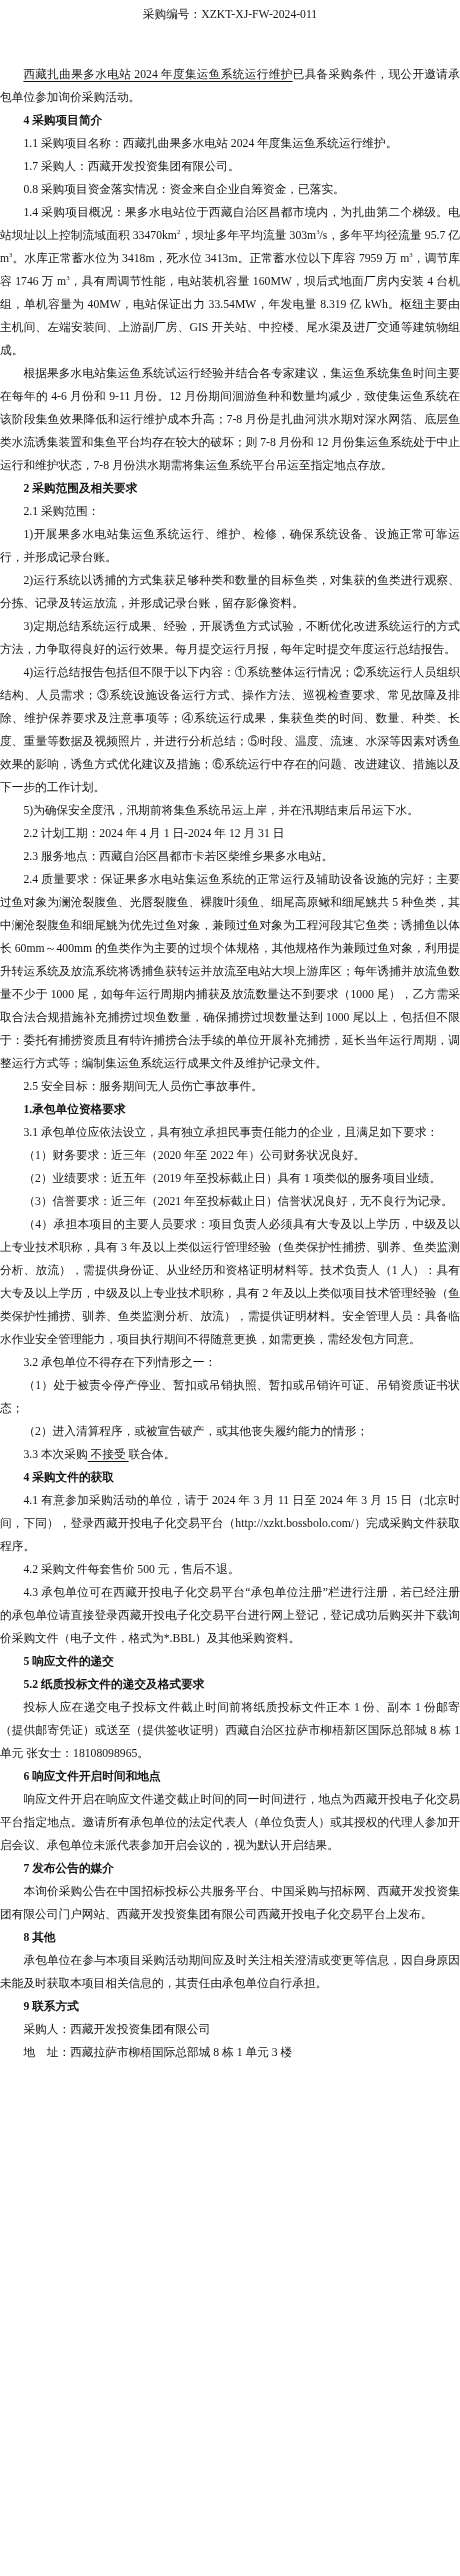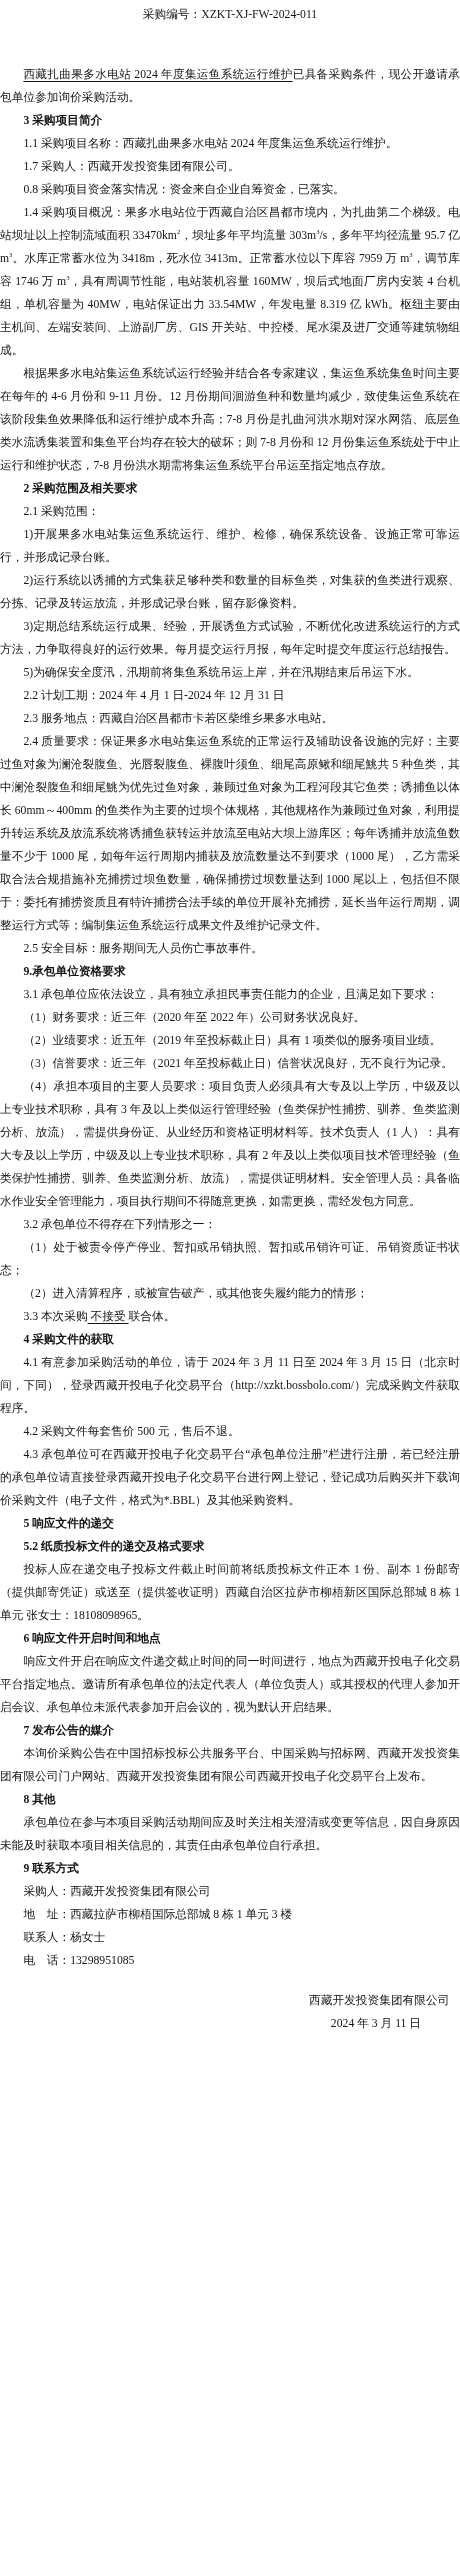--- a/index.html
+++ b/index.html
@@ -45,37 +45,38 @@
 </style>
 </head>
 <body>
 
 <div class="page">
 
   <div class="doc-number">采购编号：XZKT-XJ-FW-2024-011</div>
 
   <div id="doc-body">
       <p class="blk para"><span class="u">西藏扎曲果多水电站 2024 年度集运鱼系统运行维护</span><span>已具备采购条件，现公开邀请承包单位参加询价采购活动。</span></p>
-      <p class="blk heading"><span>3 采购项目简介</span></p>
+      <p class="blk heading"><span>4 采购项目简介</span></p>
       <p class="blk para"><span>1.1 采购项目名称：西藏扎曲果多水电站 2024 年度集运鱼系统运行维护。</span></p>
       <p class="blk para"><span>1.7 采购人：西藏开发投资集团有限公司。</span></p>
       <p class="blk para"><span>0.8 采购项目资金落实情况：资金来自企业自筹资金，已落实。</span></p>
       <p class="blk para"><span>1.4 采购项目概况：果多水电站位于西藏自治区昌都市境内，为扎曲第二个梯级。电站坝址以上控制流域面积 33470km</span><sup>2</sup><span>，坝址多年平均流量 303m</span><sup>3</sup><span>/s，多年平均径流量 95.7 亿 m</span><sup>3</sup><span>。水库正常蓄水位为 3418m，死水位 3413m。正常蓄水位以下库容 7959 万 m</span><sup>3</sup><span>，调节库容 1746 万 m</span><sup>3</sup><span>，具有周调节性能，电站装机容量 160MW，坝后式地面厂房内安装 4 台机组，单机容量为 40MW，电站保证出力 33.54MW，年发电量 8.319 亿 kWh。枢纽主要由主机间、左端安装间、上游副厂房、GIS 开关站、中控楼、尾水渠及进厂交通等建筑物组成。</span></p>
       <p class="blk para"><span>根据果多水电站集运鱼系统试运行经验并结合各专家建议，集运鱼系统集鱼时间主要在每年的 4-6 月份和 9-11 月份。12 月份期间洄游鱼种和数量均减少，致使集运鱼系统在该阶段集鱼效果降低和运行维护成本升高；7-8 月份是扎曲河洪水期对深水网箔、底层鱼类水流诱集装置和集鱼平台均存在较大的破坏；则 7-8 月份和 12 月份集运鱼系统处于中止运行和维护状态，7-8 月份洪水期需将集运鱼系统平台吊运至指定地点存放。</span></p>
       <p class="blk heading"><span>2 采购范围及相关要求</span></p>
       <p class="blk para"><span>2.1 采购范围：</span></p>
       <p class="blk para"><span>1)开展果多水电站集运鱼系统运行、维护、检修，确保系统设备、设施正常可靠运行，并形成记录台账。</span></p>
       <p class="blk para"><span>2)运行系统以诱捕的方式集获足够种类和数量的目标鱼类，对集获的鱼类进行观察、分拣、记录及转运放流，并形成记录台账，留存影像资料。</span></p>
       <p class="blk para"><span>3)定期总结系统运行成果、经验，开展诱鱼方式试验，不断优化改进系统运行的方式方法，力争取得良好的运行效果。每月提交运行月报，每年定时提交年度运行总结报告。</span></p>
+      <p class="blk para"><span>4)运行总结报告包括但不限于以下内容：①系统整体运行情况；②系统运行人员组织结构、人员需求；③系统设施设备运行方式、操作方法、巡视检查要求、常见故障及排除、维护保养要求及注意事项等；④系统运行成果，集获鱼类的时间、数量、种类、长度、重量等数据及视频照片，并进行分析总结；⑤时段、温度、流速、水深等因素对诱鱼效果的影响，诱鱼方式优化建议及措施；⑥系统运行中存在的问题、改进建议、措施以及下一步的工作计划。</span></p>
       <p class="blk para"><span>5)为确保安全度汛，汛期前将集鱼系统吊运上岸，并在汛期结束后吊运下水。</span></p>
       <p class="blk para"><span>2.2 计划工期：2024 年 4 月 1 日-2024 年 12 月 31 日</span></p>
       <p class="blk para"><span>2.3 服务地点：西藏自治区昌都市卡若区柴维乡果多水电站。</span></p>
       <p class="blk para"><span>2.4 质量要求：保证果多水电站集运鱼系统的正常运行及辅助设备设施的完好；主要过鱼对象为澜沧裂腹鱼、光唇裂腹鱼、裸腹叶须鱼、细尾高原鳅和细尾鮡共 5 种鱼类，其中澜沧裂腹鱼和细尾鮡为优先过鱼对象，兼顾过鱼对象为工程河段其它鱼类；诱捕鱼以体长 60mm～400mm 的鱼类作为主要的过坝个体规格，其他规格作为兼顾过鱼对象，利用提升转运系统及放流系统将诱捕鱼获转运并放流至电站大坝上游库区；每年诱捕并放流鱼数量不少于 1000 尾，如每年运行周期内捕获及放流数量达不到要求（1000 尾），乙方需采取合法合规措施补充捕捞过坝鱼数量，确保捕捞过坝数量达到 1000 尾以上，包括但不限于：委托有捕捞资质且有特许捕捞合法手续的单位开展补充捕捞，延长当年运行周期，调整运行方式等；编制集运鱼系统运行成果文件及维护记录文件。</span></p>
       <p class="blk para"><span>2.5 安全目标：服务期间无人员伤亡事故事件。</span></p>
-      <p class="blk heading"><span>9.承包单位资格要求</span></p>
+      <p class="blk heading"><span>1.承包单位资格要求</span></p>
       <p class="blk para"><span>3.1 承包单位应依法设立，具有独立承担民事责任能力的企业，且满足如下要求：</span></p>
       <p class="blk para"><span>（1）财务要求：近三年（2020 年至 2022 年）公司财务状况良好。</span></p>
       <p class="blk para"><span>（2）业绩要求：近五年（2019 年至投标截止日）具有 1 项类似的服务项目业绩。</span></p>
       <p class="blk para"><span>（3）信誉要求：近三年（2021 年至投标截止日）信誉状况良好，无不良行为记录。</span></p>
       <p class="blk para"><span>（4）承担本项目的主要人员要求：项目负责人必须具有大专及以上学历，中级及以上专业技术职称，具有 3 年及以上类似运行管理经验（鱼类保护性捕捞、驯养、鱼类监测分析、放流），需提供身份证、从业经历和资格证明材料等。技术负责人（1 人）：具有大专及以上学历，中级及以上专业技术职称，具有 2 年及以上类似项目技术管理经验（鱼类保护性捕捞、驯养、鱼类监测分析、放流），需提供证明材料。安全管理人员：具备临水作业安全管理能力，项目执行期间不得随意更换，如需更换，需经发包方同意。</span></p>
       <p class="blk para"><span>3.2 承包单位不得存在下列情形之一：</span></p>
       <p class="blk para"><span>（1）处于被责令停产停业、暂扣或吊销执照、暂扣或吊销许可证、吊销资质证书状态；</span></p>
       <p class="blk para"><span>（2）进入清算程序，或被宣告破产，或其他丧失履约能力的情形；</span></p>
       <p class="blk para"><span>3.3 本次采购</span><span class="u"> 不接受 </span><span>联合体。</span></p>
       <p class="blk heading"><span>4 采购文件的获取</span></p>

